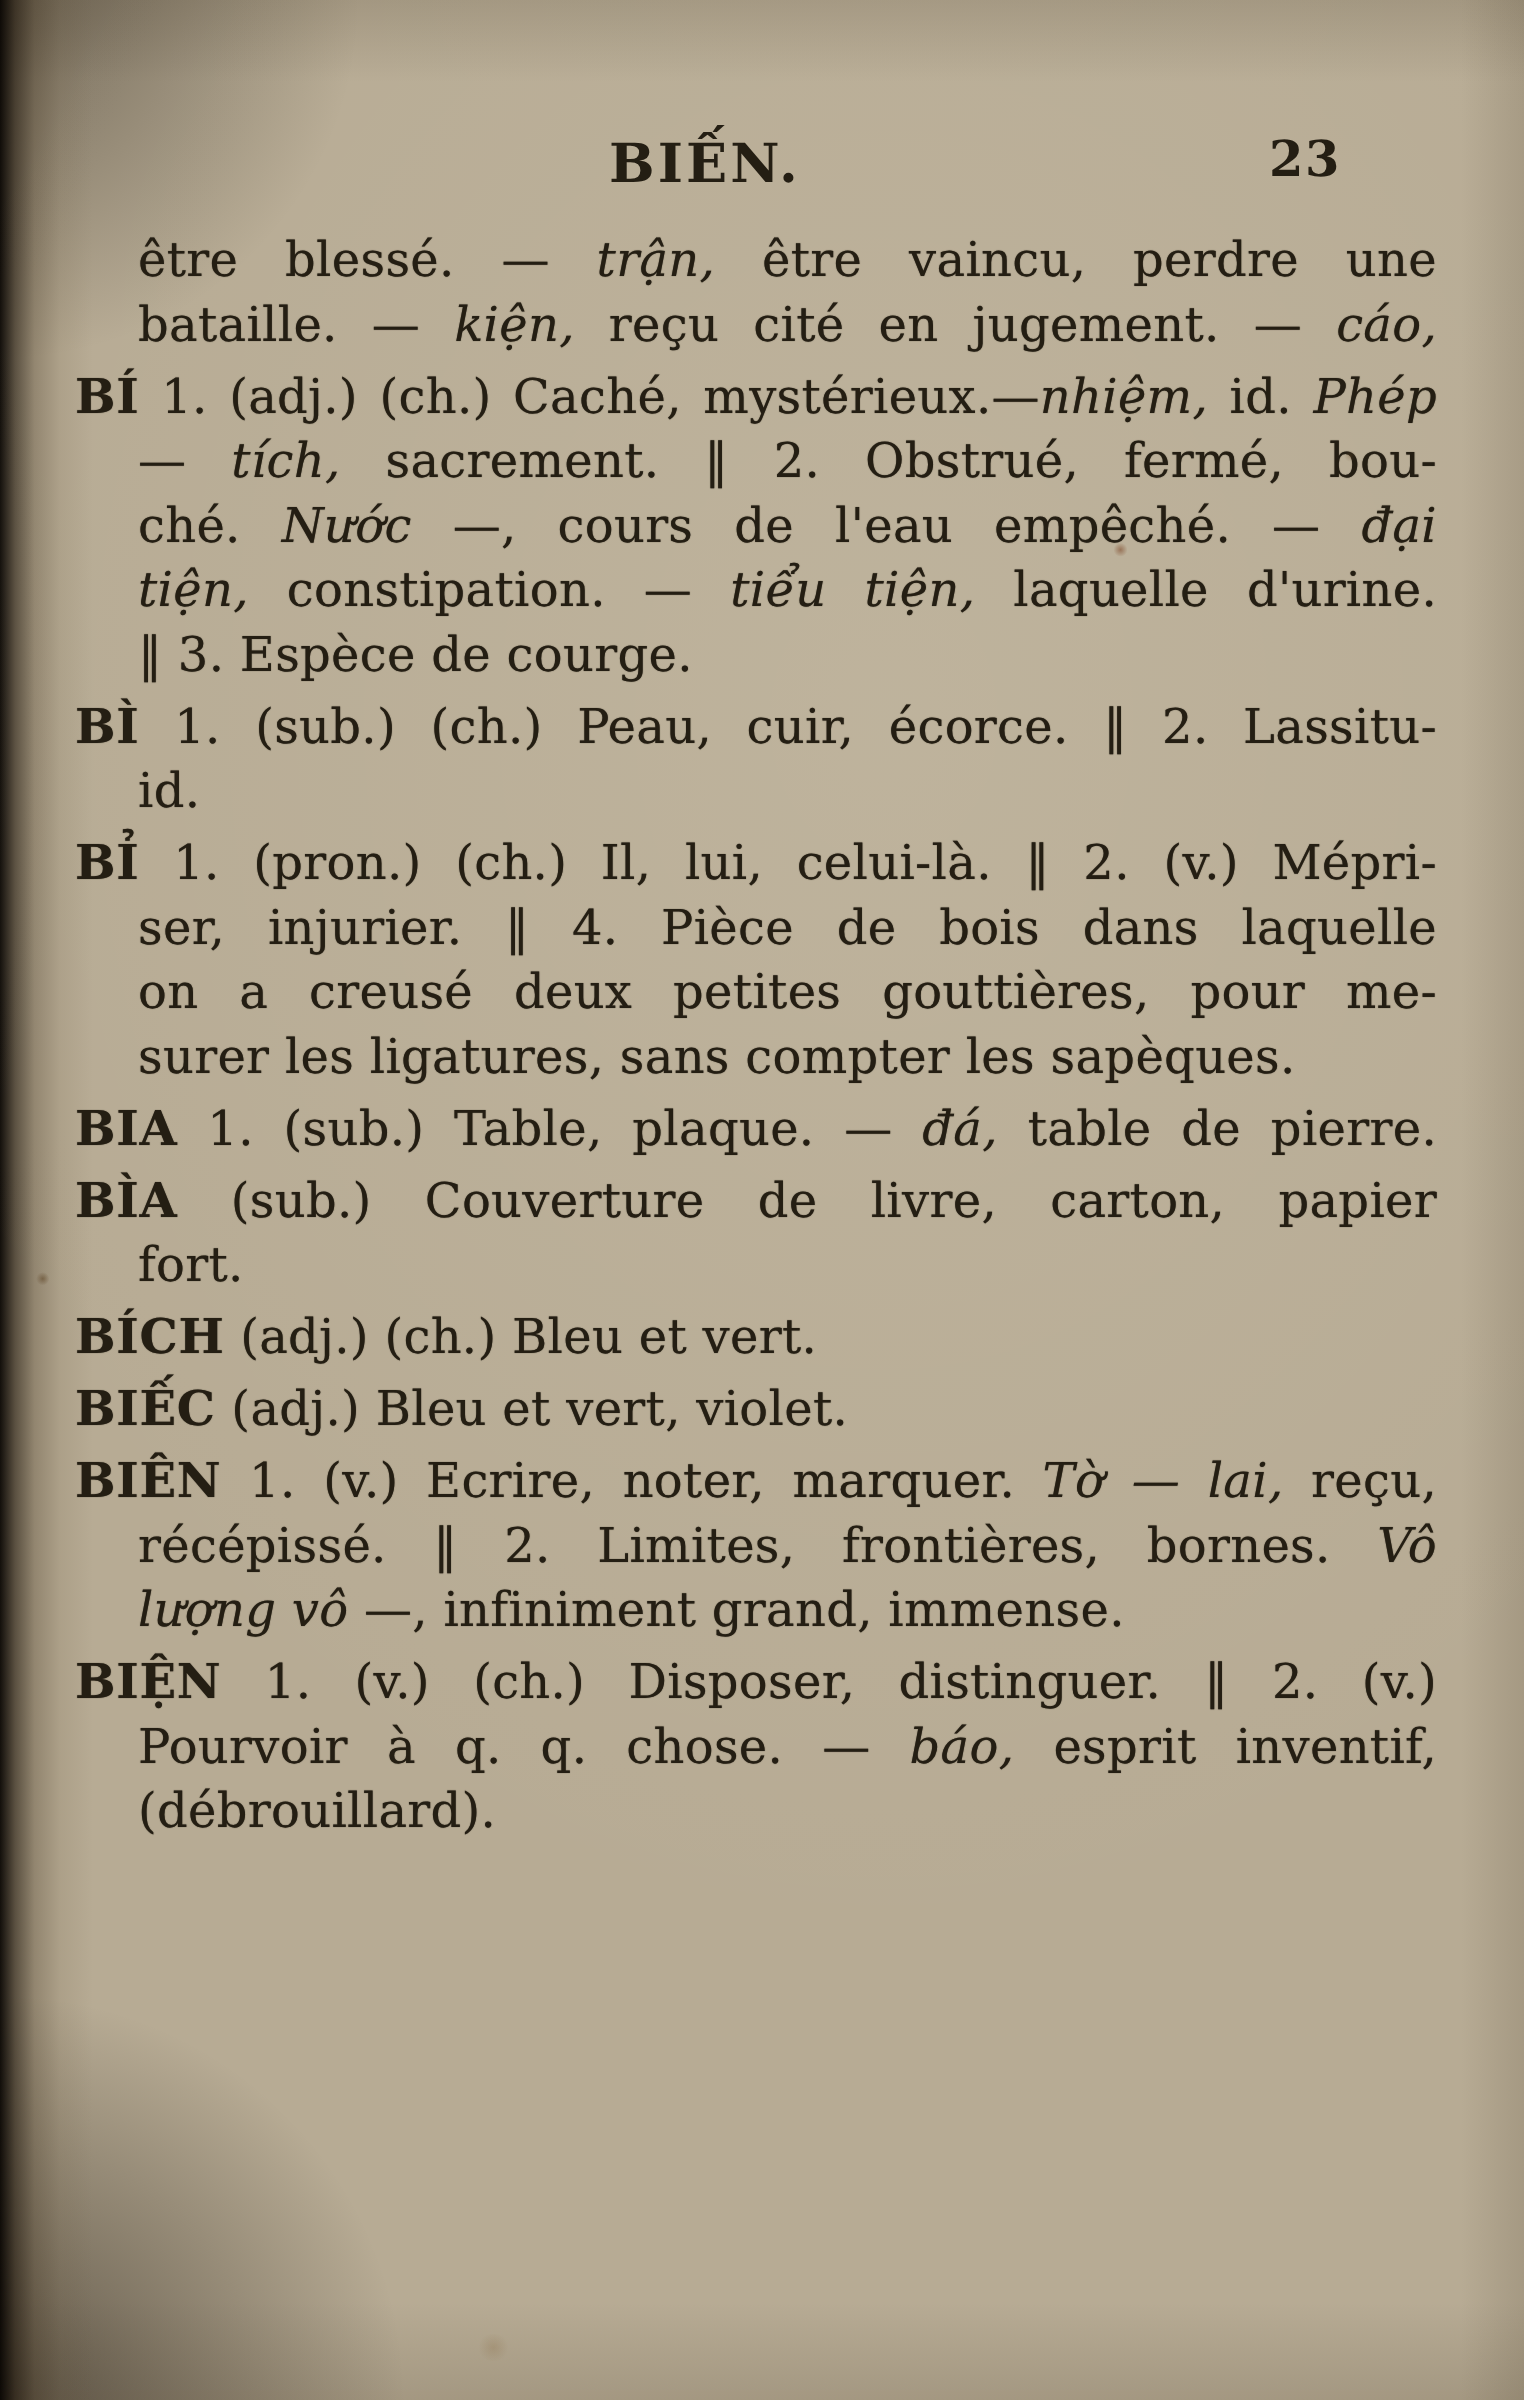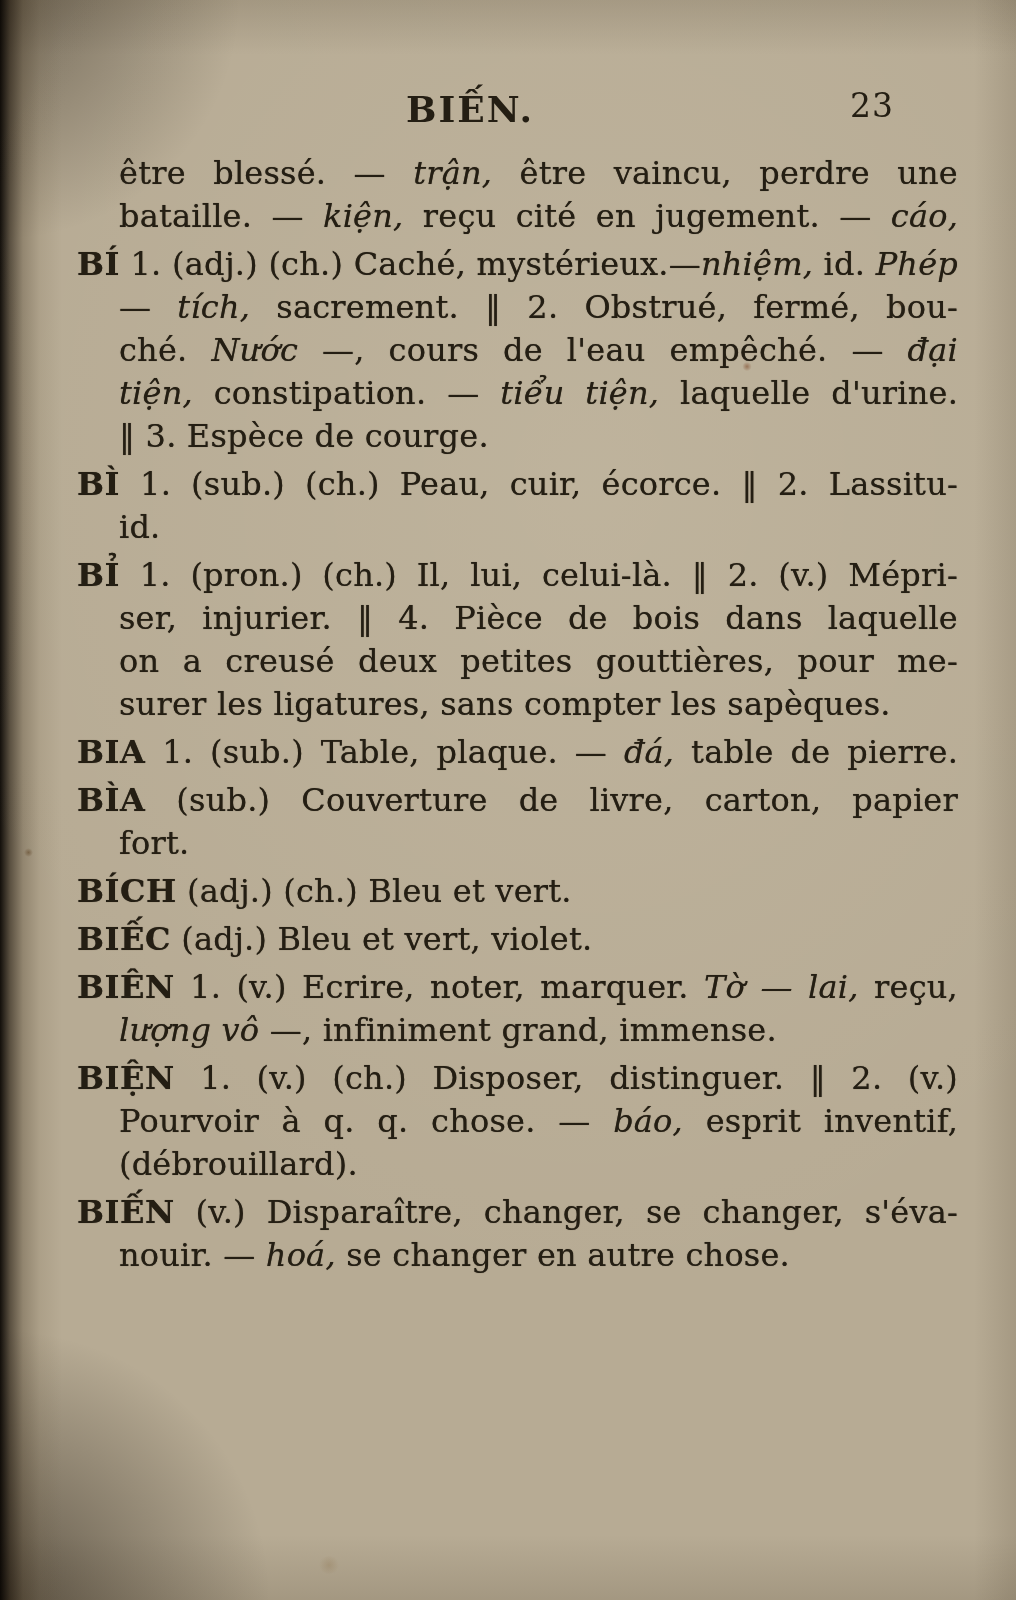--- a/index.html
+++ b/index.html
@@ -16,27 +16,27 @@
       linear-gradient(0deg, rgba(62,50,31,0.16) 0px, rgba(0,0,0,0) 65px),
       linear-gradient(270deg, rgba(62,50,31,0.15) 0px, rgba(0,0,0,0) 42px),
       #b7ab94;
   }
   .header-title {
     position:absolute; top:88px; left:0; width:940px; text-align:center;
     font-weight:bold; font-size:36px; letter-spacing:2px;
   }
   .page-number {
     position:absolute; top:86px; right:122px;
-    font-weight:normal; font-size:33px; letter-spacing:1px;
+    font-weight:bold; font-size:33px; letter-spacing:1px;
   }
   .entries {
     position:absolute; top:152px; left:50px; width:908px;
     font-size:32px;
   }
-  .entry { margin-bottom:5px;margin-left:27px; }
+  .entry { margin-bottom:5px; }
   .line {
     display:block; height:43px; line-height:43px;
     text-align:justify; text-align-last:justify;
     white-space:normal; letter-spacing:0.2px;
     text-shadow:0 0 0.7px rgba(34,28,17,0.75);
   }
   .line.cont { padding-left:42px; }
   .line.first { padding-left:0; }
   .line.last { text-align-last:left; }
   .seg-b { font-weight:bold; letter-spacing:0.5px; }
@@ -83,30 +83,27 @@
         <div class="line cont last"><span class="seg-n">fort.</span></div>
       </div>
       <div class="entry">
         <div class="line first last"><span class="seg-b">BÍCH</span><span class="seg-n"> (adj.) (ch.) Bleu et vert.</span></div>
       </div>
       <div class="entry">
         <div class="line first last"><span class="seg-b">BIẾC</span><span class="seg-n"> (adj.) Bleu et vert, violet.</span></div>
       </div>
       <div class="entry">
         <div class="line first"><span class="seg-b">BIÊN</span><span class="seg-n"> 1. (v.) Ecrire, noter, marquer. </span><span class="seg-i">Tờ — lai,</span><span class="seg-n"> reçu,</span></div>
+        <div class="line cont"><span class="seg-n">récépissé.  ‖ 2.  Limites, frontières, bornes. </span><span class="seg-i">Vô</span></div>
         <div class="line cont last"><span class="seg-i">lượng vô</span><span class="seg-n"> —, infiniment grand, immense.</span></div>
       </div>
       <div class="entry">
         <div class="line first"><span class="seg-b">BIỆN</span><span class="seg-n"> 1. (v.) (ch.) Disposer, distinguer.  ‖ 2. (v.)</span></div>
         <div class="line cont"><span class="seg-n">Pourvoir à q. q. chose. — </span><span class="seg-i">báo,</span><span class="seg-n"> esprit inventif,</span></div>
         <div class="line cont last"><span class="seg-n">(débrouillard).</span></div>
-      </div>
-      <div class="entry">
-        <div class="line first"><span class="seg-b">BIẾN</span><span class="seg-n"> (v.) Disparaître, changer, se changer, s'éva-</span></div>
-        <div class="line cont last"><span class="seg-n">nouir. — </span><span class="seg-i">hoá,</span><span class="seg-n"> se changer en autre chose.</span></div>
       </div>
     </div>
   <div class="stain stain1"></div>
   <div class="stain stain2"></div>
   <div class="stain stain3"></div>
 
   <div class="stain stain5"></div>
 </div>
 
 </body></html>

